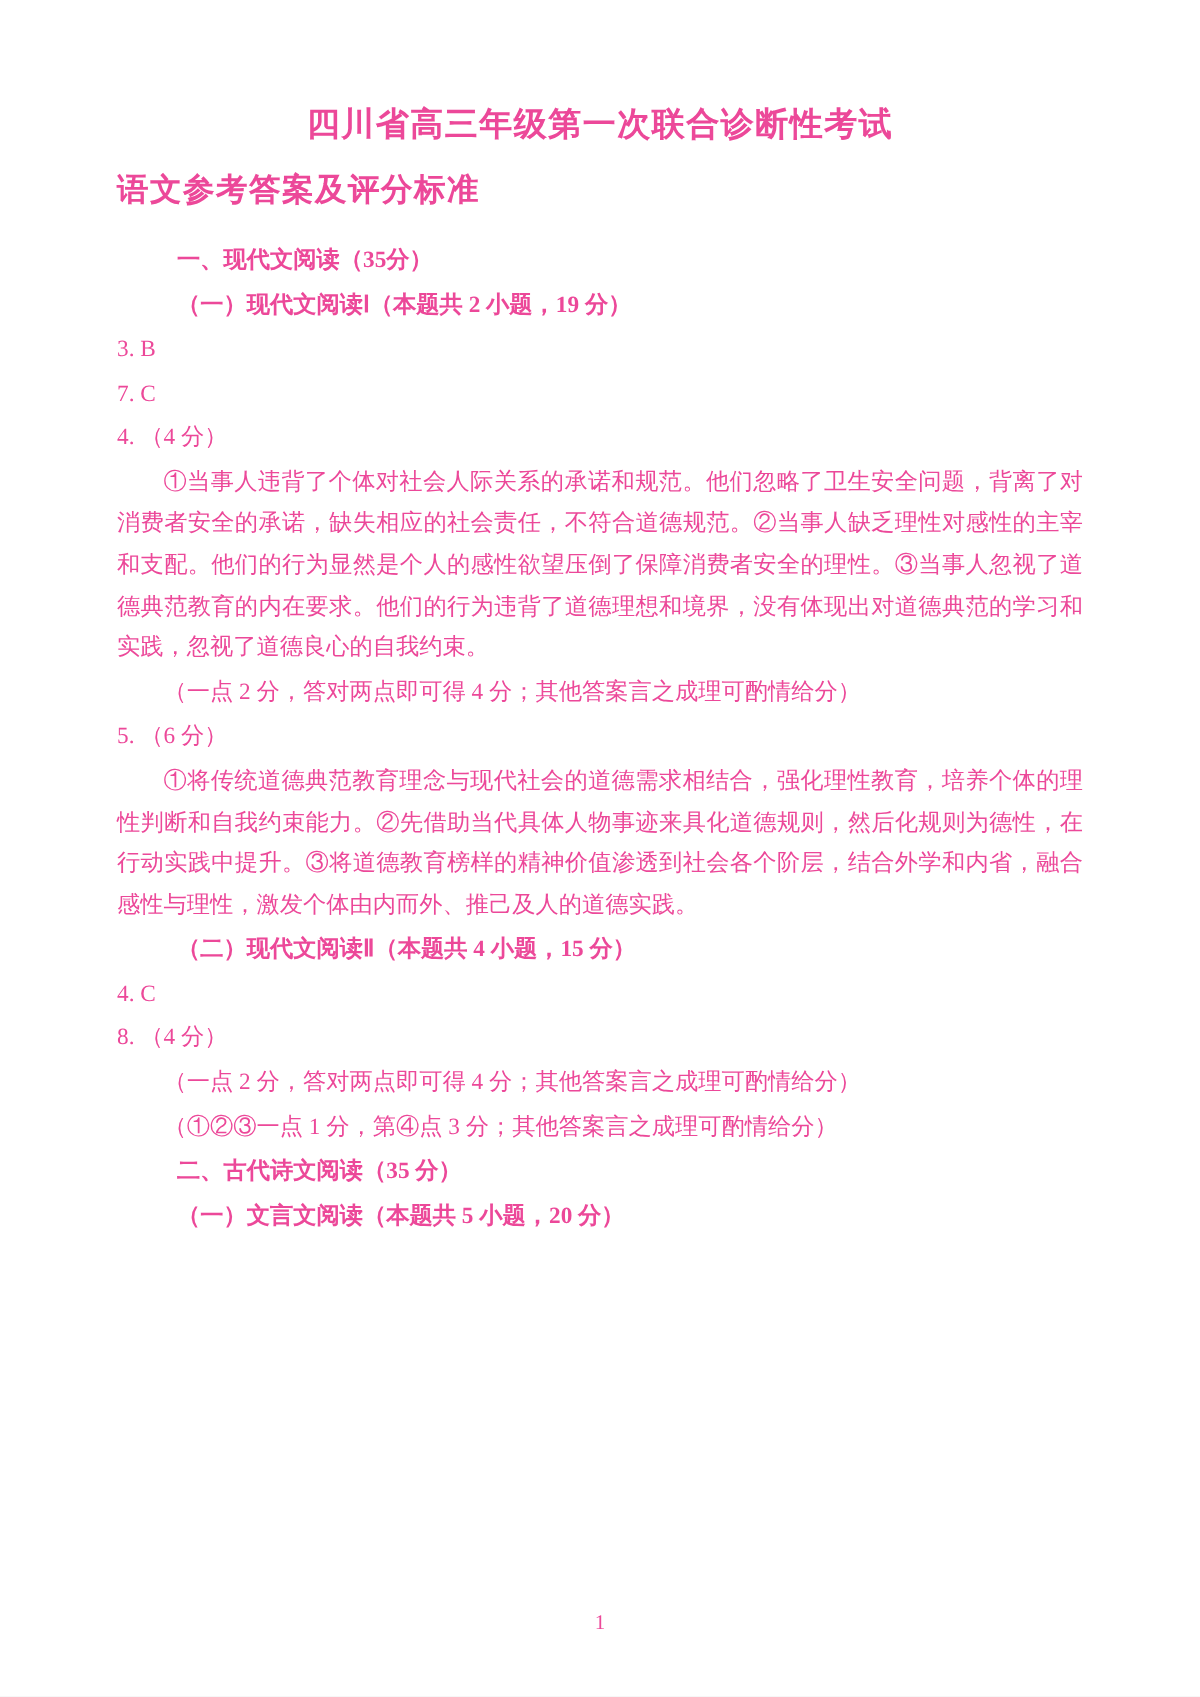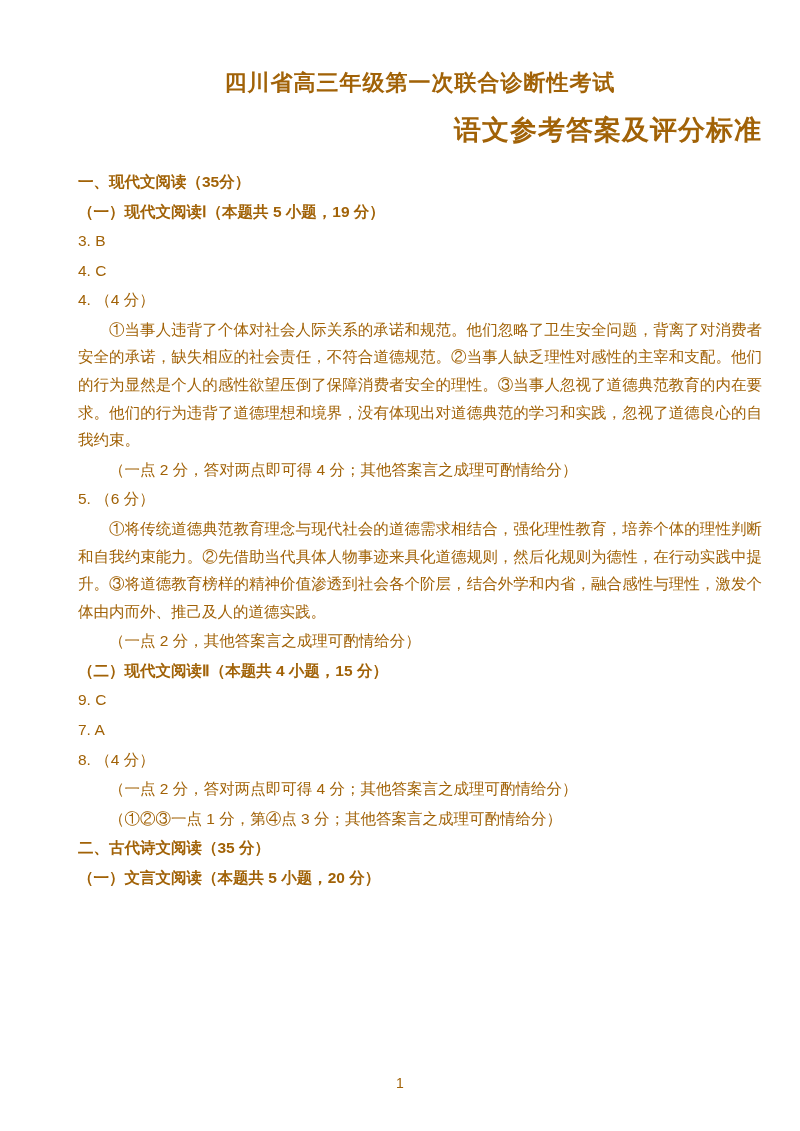--- a/index.html
+++ b/index.html
@@ -7,51 +7,52 @@
     padding: 0;
     background: #ffffff;
   }
   .page {
     position: relative;
     width: 800px;
     height: 1131px;
     margin: 0 auto;
     background: #ffffff;
     box-sizing: border-box;
-    padding: 68px 38px 0 78px;
-    font-family: Liberation Sans, sans-serif;
-    color: #a16207;
+    padding: 68px 78px 0 78px;
+    font-family: Liberation Serif, serif;
+    color: #ec4899;
     outline: 1px solid #e0e0e0;
     overflow: hidden;
   }
   .doc-title {
     font-size: 22px;
     font-weight: bold;
     text-align: center;
     margin: 0 0 14px 0;
     letter-spacing: 1px;
   }
   .doc-subtitle {
-    font-size: 27px;
+    font-size: 21px;
     font-weight: bold;
-    text-align: right;
+    text-align: left;
     margin: 0 0 20px 0;
     letter-spacing: 1px;
   }
   .doc-body {
     font-size: 15.5px;
     line-height: 1.78;
   }
   .block {
     margin: 2px 0;
     text-align: justify;
     text-justify: inter-ideograph;
   }
   .block-heading {
     font-weight: bold;
+    margin-left: 40px;
   }
   .block-item {
     font-weight: normal;
   }
   .block-para,
   .block-note {
     text-indent: 2em;
   }
   .page-number {
     position: absolute;
@@ -64,32 +65,30 @@
 </style>
 </head>
 <body>
 
 <div class="page">
   <h1 class="doc-title">四川省高三年级第一次联合诊断性考试</h1>
   <h2 class="doc-subtitle">语文参考答案及评分标准</h2>
 
   <div class="doc-body">
       <p class="block block-heading">一、现代文阅读（35分）</p>
-      <p class="block block-heading">（一）现代文阅读Ⅰ（本题共 5 小题，19 分）</p>
+      <p class="block block-heading">（一）现代文阅读Ⅰ（本题共 2 小题，19 分）</p>
       <p class="block block-item">3. B</p>
-      <p class="block block-item">4. C</p>
+      <p class="block block-item">7. C</p>
       <p class="block block-item">4. （4 分）</p>
       <p class="block block-para">①当事人违背了个体对社会人际关系的承诺和规范。他们忽略了卫生安全问题，背离了对消费者安全的承诺，缺失相应的社会责任，不符合道德规范。②当事人缺乏理性对感性的主宰和支配。他们的行为显然是个人的感性欲望压倒了保障消费者安全的理性。③当事人忽视了道德典范教育的内在要求。他们的行为违背了道德理想和境界，没有体现出对道德典范的学习和实践，忽视了道德良心的自我约束。</p>
       <p class="block block-note">（一点 2 分，答对两点即可得 4 分；其他答案言之成理可酌情给分）</p>
       <p class="block block-item">5. （6 分）</p>
       <p class="block block-para">①将传统道德典范教育理念与现代社会的道德需求相结合，强化理性教育，培养个体的理性判断和自我约束能力。②先借助当代具体人物事迹来具化道德规则，然后化规则为德性，在行动实践中提升。③将道德教育榜样的精神价值渗透到社会各个阶层，结合外学和内省，融合感性与理性，激发个体由内而外、推己及人的道德实践。</p>
-      <p class="block block-note">（一点 2 分，其他答案言之成理可酌情给分）</p>
       <p class="block block-heading">（二）现代文阅读Ⅱ（本题共 4 小题，15 分）</p>
-      <p class="block block-item">9. C</p>
-      <p class="block block-item">7. A</p>
+      <p class="block block-item">4. C</p>
       <p class="block block-item">8. （4 分）</p>
       <p class="block block-note">（一点 2 分，答对两点即可得 4 分；其他答案言之成理可酌情给分）</p>
       <p class="block block-note">（①②③一点 1 分，第④点 3 分；其他答案言之成理可酌情给分）</p>
       <p class="block block-heading">二、古代诗文阅读（35 分）</p>
       <p class="block block-heading">（一）文言文阅读（本题共 5 小题，20 分）</p>
     </div>
 
   <div class="page-number">1</div>
 </div>
 

